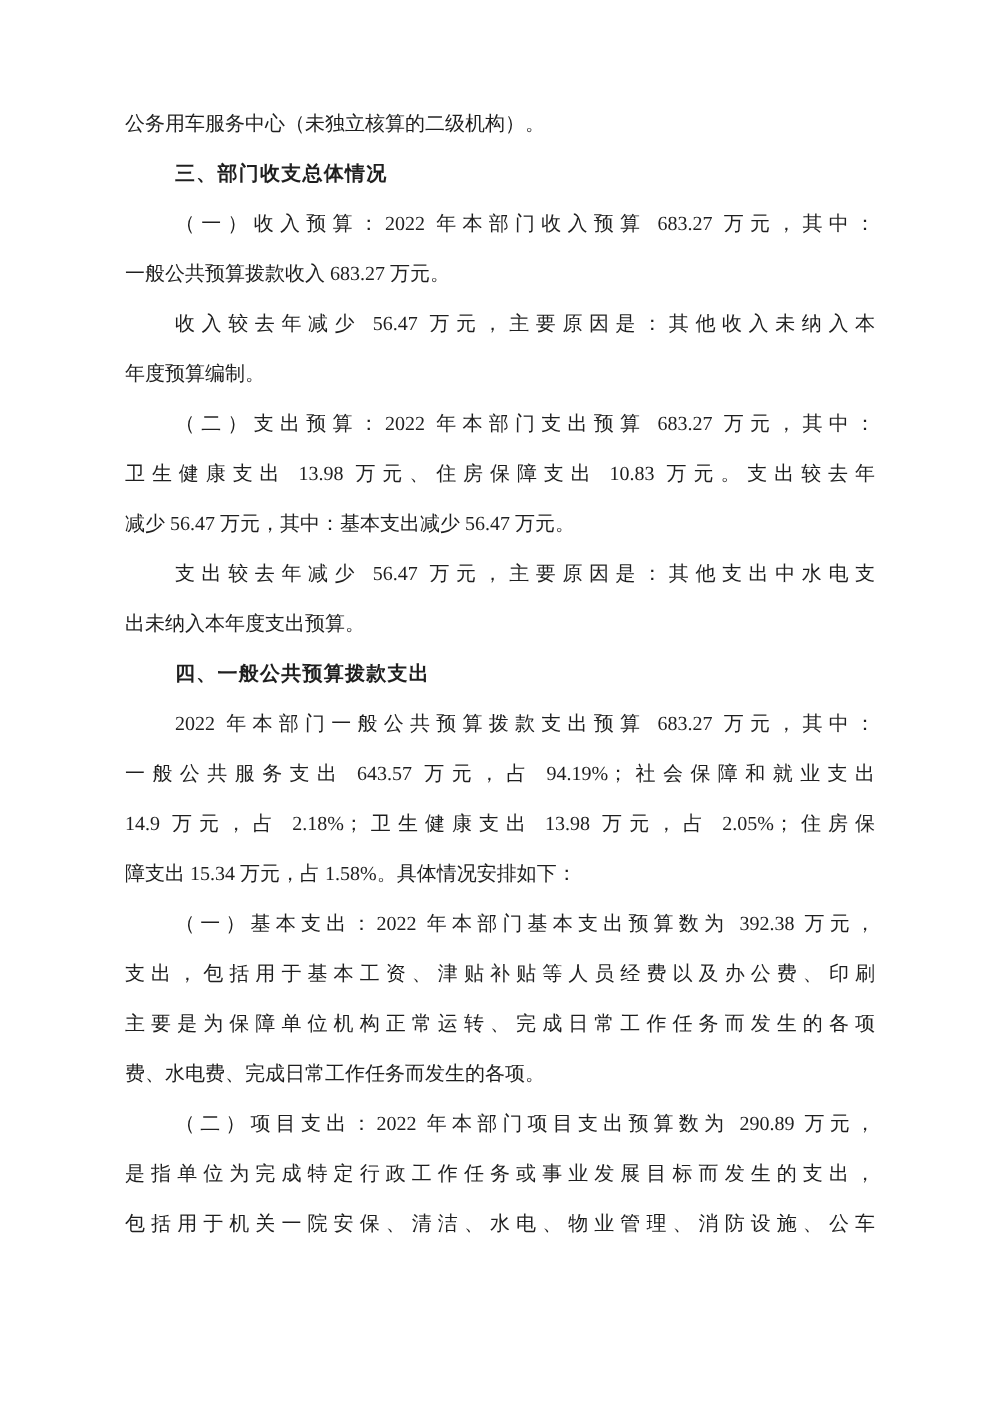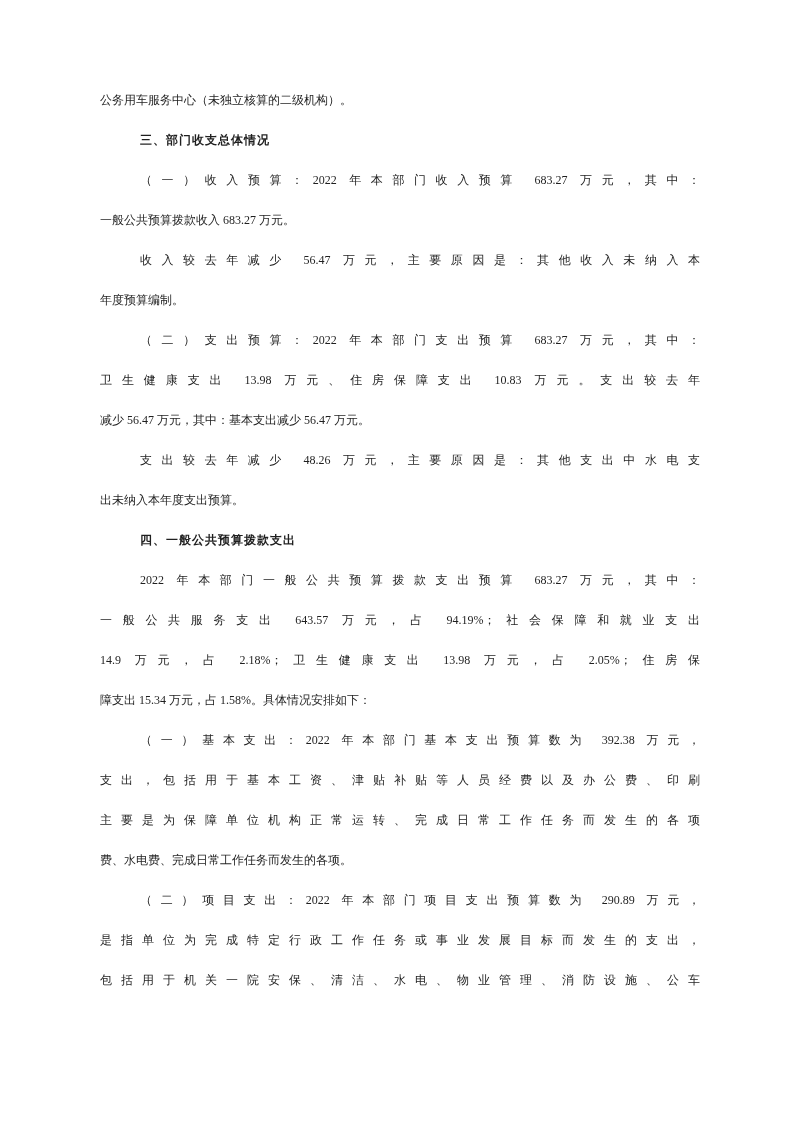--- a/index.html
+++ b/index.html
@@ -13,38 +13,38 @@
     height: 1122px;
     background: #ffffff;
     overflow: hidden;
   }
   .content {
     position: absolute;
     left: 100px;
     top: 80px;
     width: 600px;
     font-family: "Liberation Serif", "DejaVu Serif", serif;
-    font-size: 12px;
+    font-size: 16px;
     color: #1f1f1f;
     text-align: justify;
   }
   .line {
     height: 40px;
     line-height: 40px;
     overflow: hidden;
     text-align: justify;
   }
   
   .j { text-align-last: justify; }
   
   .ind { padding-left: 40px; }
   
   .h {
     font-weight: 700;
-    font-family: Liberation Serif, serif;
+    font-family: Liberation Mono, monospace;
     letter-spacing: 1px;
   }
   
   .lead {
     font-weight: 400;
     font-family: "Liberation Sans", "DejaVu Sans", sans-serif;
   }
 </style>
 </head>
 <body>
@@ -59,21 +59,21 @@
     <div class="line ind j"><span class="lead">（一）收入预算：</span><span>2022 年本部门收入预算 683.27 万元，其中：</span></div>
     <div class="line"><span>一般公共预算拨款收入 683.27 万元。</span></div>
 
     <div class="line ind j"><span>收入较去年减少 56.47 万元，主要原因是：其他收入未纳入本</span></div>
     <div class="line"><span>年度预算编制。</span></div>
 
     <div class="line ind j"><span class="lead">（二）支出预算：</span><span>2022 年本部门支出预算 683.27 万元，其中：</span></div>
     <div class="line j"><span>卫生健康支出 13.98 万元、住房保障支出 10.83 万元。支出较去年</span></div>
     <div class="line"><span>减少 56.47 万元，其中：基本支出减少 56.47 万元。</span></div>
 
-    <div class="line ind j"><span>支出较去年减少 48.26 万元，主要原因是：其他支出中水电支</span></div>
+    <div class="line ind j"><span>支出较去年减少 56.47 万元，主要原因是：其他支出中水电支</span></div>
     <div class="line"><span>出未纳入本年度支出预算。</span></div>
 
     <div class="line ind h"><span>四、一般公共预算拨款支出</span></div>
 
     <div class="line ind j"><span>2022 年本部门一般公共预算拨款支出预算 683.27 万元，其中：</span></div>
     <div class="line j"><span>一般公共服务支出 643.57 万元，占 94.19%；社会保障和就业支出</span></div>
     <div class="line j"><span>14.9 万元，占 2.18%；卫生健康支出 13.98 万元，占 2.05%；住房保</span></div>
     <div class="line"><span>障支出 15.34 万元，占 1.58%。具体情况安排如下：</span></div>
 
     <div class="line ind j"><span class="lead">（一）基本支出：</span><span>2022 年本部门基本支出预算数为 392.38 万元，</span></div>

